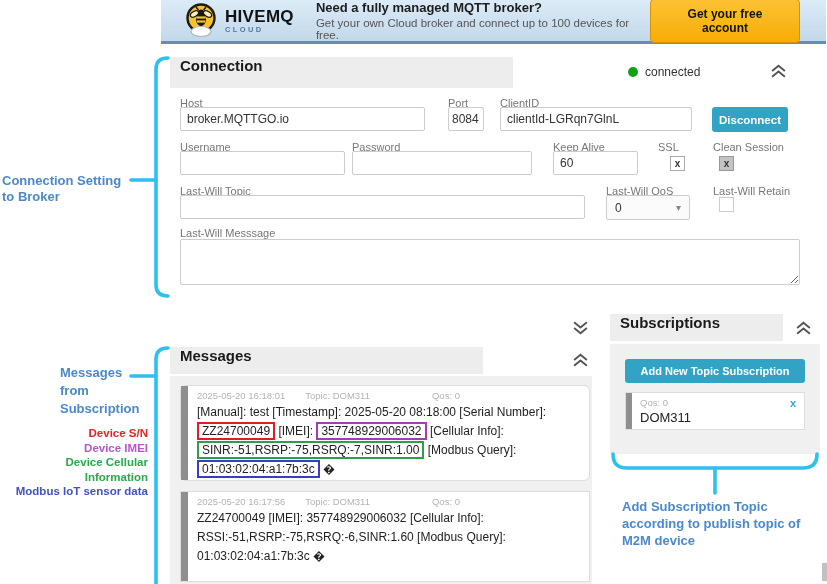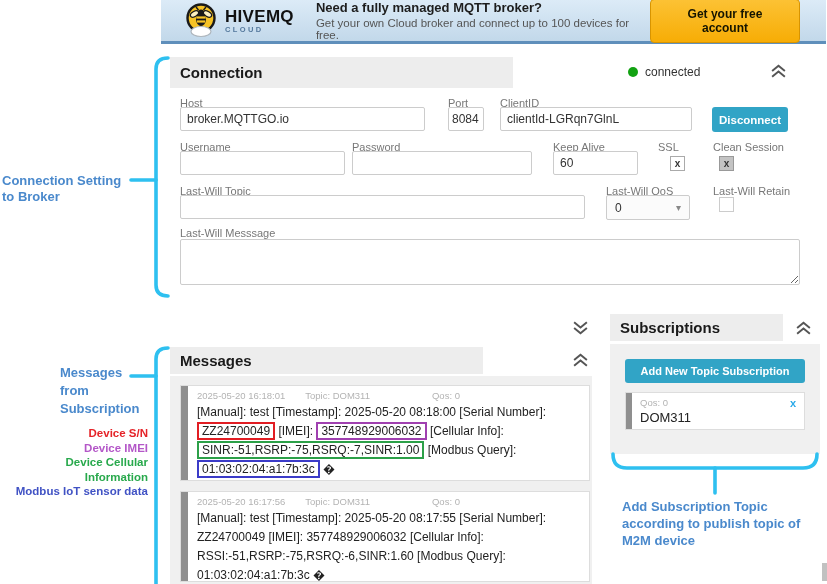--- a/index.html
+++ b/index.html
@@ -17,21 +17,21 @@
   .brand-sub { font-size:7.5px; font-weight:700; color:#54789c; letter-spacing:2.4px; margin-top:1px; }
   .banner-text { margin-left:22px; }
   .banner-headline { font-size:13px; font-weight:700; color:#1d1d1d; }
   .banner-subheadline { font-size:11.5px; color:#555; margin-top:2px; }
   .cta-btn { margin-left:auto; margin-right:4px; background:linear-gradient(#fcc234,#f7ad05);
     border:1px solid #d89400; border-radius:4px; color:#141400; font-size:12px; font-weight:700;
     padding:7px 13px; cursor:pointer; }
 
   
   .panel-title { font-size:15px; font-weight:700; color:#1a1a1a; }
-  .hdr-strip { background:#ededed; display:flex; align-items:center; padding-left:10px; }
+  .hdr-strip { background:#ededed; display:flex; padding-left:10px; }
 
   .connection { position:absolute; left:170px; top:57px; width:652px; height:239px; }
   .conn-hdr { position:absolute; left:0; top:0; width:343px; height:31px; }
   .conn-status { position:absolute; left:458px; top:8px; display:flex; align-items:center; gap:7px; }
   .dot { width:10px; height:10px; border-radius:50%; background:#12a212; }
   .status-text { font-size:12px; color:#333; }
   .chev { position:absolute; }
   .field-label { position:absolute; font-size:11px; color:#777; }
   .inp { position:absolute; height:24px; border:1px solid #ccc; border-radius:2px; background:#fff;
     font-family:"Liberation Sans",sans-serif; font-size:12px; color:#333; padding:0 6px; }
@@ -171,21 +171,21 @@
   <div class="messages-hdr hdr-strip">
     <span class="panel-title">Messages</span>
   </div>
   <svg class="chev" style="left:572px; top:353px;" width="17" height="15" viewBox="0 0 16 14">
     <path d="M2 6.5 L8 1.5 L14 6.5" fill="none" stroke="#555" stroke-width="1.8"></path>
     <path d="M2 12 L8 7 L14 12" fill="none" stroke="#555" stroke-width="1.8"></path>
   </svg>
 
   <div class="messages-body">
 
-    <div class="msg-card" style="top:9px; height:96px;">
+    <div class="msg-card" style="top:9px; height:96px;border-radius:6px;">
       <div class="msg-bar"></div>
       <div class="msg-inner">
         <div class="msg-meta">
           <span>2025-05-20 16:18:01</span>
           <span class="m-topic">Topic: DOM311</span>
           <span class="m-qos">Qos: 0</span>
         </div>
         <div class="msg-line"><span>[Manual]: test [Timestamp]: 2025-05-20 08:18:00 [Serial Number]:</span></div>
         <div class="msg-line">
           <span class="boxed red">ZZ24700049</span>
@@ -205,21 +205,20 @@
     </div>
 
     <div class="msg-card" style="top:115px; height:91px;">
       <div class="msg-bar"></div>
       <div class="msg-inner">
         <div class="msg-meta">
           <span>2025-05-20 16:17:56</span>
           <span class="m-topic">Topic: DOM311</span>
           <span class="m-qos">Qos: 0</span>
         </div>
-        <div class="msg-line"><span>[Manual]: test [Timestamp]: 2025-05-20 08:17:55 [Serial Number]:</span></div>
         <div class="msg-line">
           <span>ZZ24700049</span>
           <span>[IMEI]:</span>
           <span>357748929006032</span>
           <span>[Cellular Info]:</span>
         </div>
         <div class="msg-line">
           <span>RSSI:-51,RSRP:-75,RSRQ:-6,SINR:1.60</span>
           <span>[Modbus Query]:</span>
         </div>

